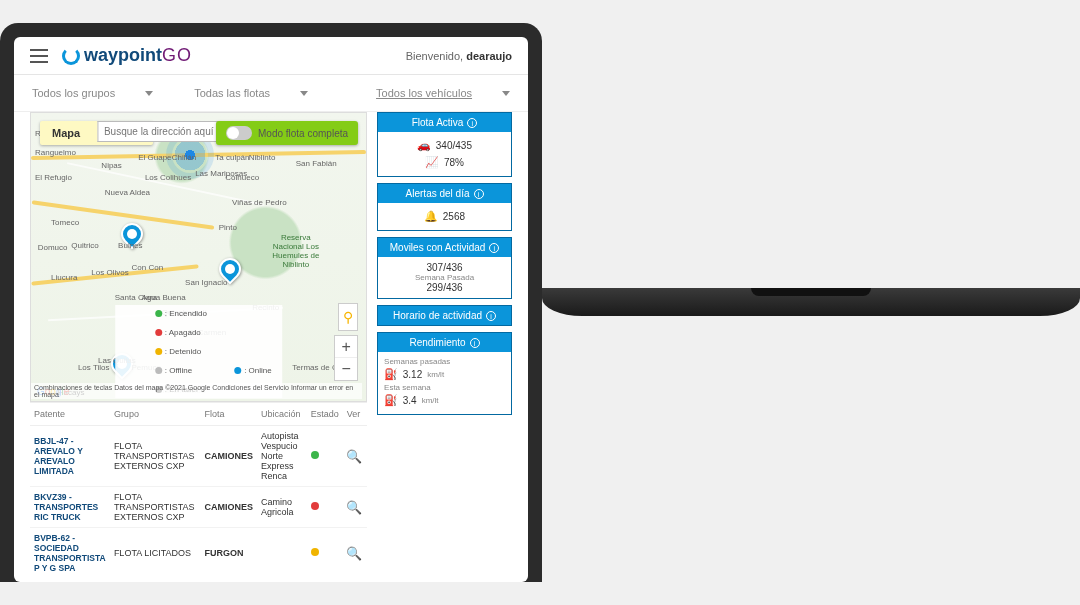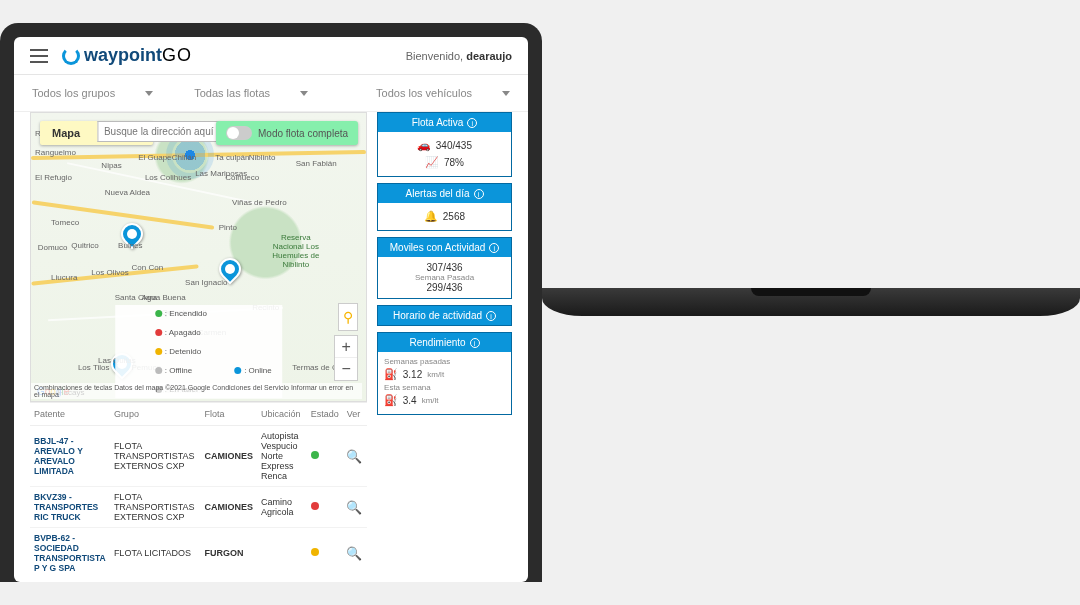--- a/index.html
+++ b/index.html
@@ -8,51 +8,51 @@
   .screen { background: #fff; border-radius: 6px; height: 545px; overflow: hidden; display: flex; flex-direction: column; font-size: 10px; color: #555; }
   .laptop-base { width: 1080px; height: 28px; background: linear-gradient(#3a3a3a,#1a1a1a); border-radius: 0 0 40px 40px / 0 0 18px 18px; margin: 0 auto; position: relative; top:-1px;}
   .notch { width: 120px; height: 8px; background:#111; border-radius: 0 0 10px 10px; margin:0 auto;}
 
   
   .hdr { display:flex; align-items:center; padding: 8px 16px; border-bottom:1px solid #e5e5e5; }
   .hamburger { width:18px; height:14px; display:flex; flex-direction:column; justify-content:space-between; cursor:pointer; margin-right:14px;}
   .hamburger span { height:2px; background:#555; }
   .logo { display:flex; align-items:center; font-weight:700; font-size:18px; }
   .logo-swirl { width:18px;height:18px;border:3px solid #0b95da;border-radius:50%;border-top-color:transparent;margin-right:4px;}
-  .logo .wp { color:#114a7a; } .logo .go { color:#000000; letter-spacing:1px; font-weight:400;text-align:right;}
+  .logo .wp { color:#114a7a; } .logo .go { color:#701a75; letter-spacing:1px; font-weight:400;text-align:right;}
   .welcome { margin-left:auto; font-size:11px; color:#666;}
   .welcome b { color:#333;}
 
   
   .filters { display:flex; gap:10px; padding: 8px 16px; border-bottom:1px solid #eee; align-items:center;}
   .sel { display:flex; align-items:center; gap:30px; color:#888; font-size:11px; cursor:pointer; padding:4px 2px;}
   .sel .caret { width:0;height:0;border-left:4px solid transparent;border-right:4px solid transparent;border-top:5px solid #888;}
   .sel.center { margin-left:auto; margin-right:auto;}
-  .sel.right { margin-left:auto;}
+  .sel.right { margin-left:auto;text-decoration:underline;}
 
   
   .main { display:flex; flex:1; overflow:hidden; padding: 0 16px 8px 16px; gap:10px;}
   .left { flex:1; display:flex; flex-direction:column; overflow:hidden;}
   .map-wrap { position:relative; height:290px; border:1px solid #ddd; background:#e9f1e6; overflow:hidden;}
   .map-bg { position:absolute; inset:0; background:
      radial-gradient(circle at 45% 15%, #c9e2c4 0 8%, transparent 9%),
      radial-gradient(circle at 70% 45%, #c9e2c4 0 12%, transparent 13%),
      linear-gradient(#f2f6ee,#eef4e8); }
   .road { position:absolute; background:#f6d36b; height:4px; border-radius:2px;}
   .roadg { position:absolute; background:#fff; height:2px; opacity:.7;}
   .city { position:absolute; font-size:8px; color:#666; white-space:nowrap;}
   .park { position:absolute; font-size:8px; color:#3a7a3a; white-space:nowrap; text-align:center;}
 
   .map-ctrl-tl { position:absolute; top:8px; left:9px; background:#fef9c3; border-radius:2px; box-shadow:0 1px 3px rgba(0,0,0,.3); display:flex;}
   .map-ctrl-tl div { padding:6px 12px; font-size:11px; color:#333; cursor:pointer;}
   .map-ctrl-tl div:first-child { font-weight:700;}
   .search-box { position:absolute; top:8px; left:50%; transform:translateX(-50%); display:flex;}
   .search-box input { width:150px; font-size:10px; padding:0 6px; border:1px solid #bbb; border-right:none;}
   .search-box button { font-size:10px; padding:4px 10px; border:1px solid #bbb; background:#f5f5f5; cursor:pointer;}
-  .fleet-toggle { position:absolute; top:8px; right:8px; background:#86efac; border-radius:3px; box-shadow:0 1px 3px rgba(0,0,0,.3); padding:5px 10px; display:flex; align-items:center; gap:6px; font-size:10px; color:#555;}
+  .fleet-toggle { position:absolute; top:8px; right:8px; background:#84cc16; border-radius:3px; box-shadow:0 1px 3px rgba(0,0,0,.3); padding:5px 10px; display:flex; align-items:center; gap:6px; font-size:10px; color:#555;}
   .switch { width:26px; height:14px; background:#ccc; border-radius:7px; position:relative;}
   .switch::after { content:''; position:absolute; width:12px;height:12px;background:#fff;border-radius:50%; top:1px; left:1px;}
 
   .google-logo { position:absolute; bottom:4px; left:6px; font-size:10px; font-weight:500;}
   .google-logo span:nth-child(1){color:#4285F4}.google-logo span:nth-child(2){color:#EA4335}.google-logo span:nth-child(3){color:#FBBC05}.google-logo span:nth-child(4){color:#4285F4}.google-logo span:nth-child(5){color:#34A853}.google-logo span:nth-child(6){color:#EA4335}
   .attrib { position:absolute; bottom:2px; right:4px; font-size:7px; color:#555; background:rgba(255,255,255,.7); padding:1px 3px;}
   .legend { position:absolute; bottom:3px; left:50%; transform:translateX(-50%); background:rgba(255,255,255,.9); padding:4px 8px; font-size:8px; color:#555; display:flex; gap:10px; flex-wrap:wrap; max-width:260px;}
   .legend div { display:flex; align-items:center; gap:3px;margin-left:32px;}
   .dot { width:7px;height:7px;border-radius:50%;}
   .pegman { position:absolute; right:8px; top: 190px; width:20px;height:28px; background:#fff; border:1px solid #ccc; display:flex;align-items:center;justify-content:center; font-size:14px; color:#f7b500;}

